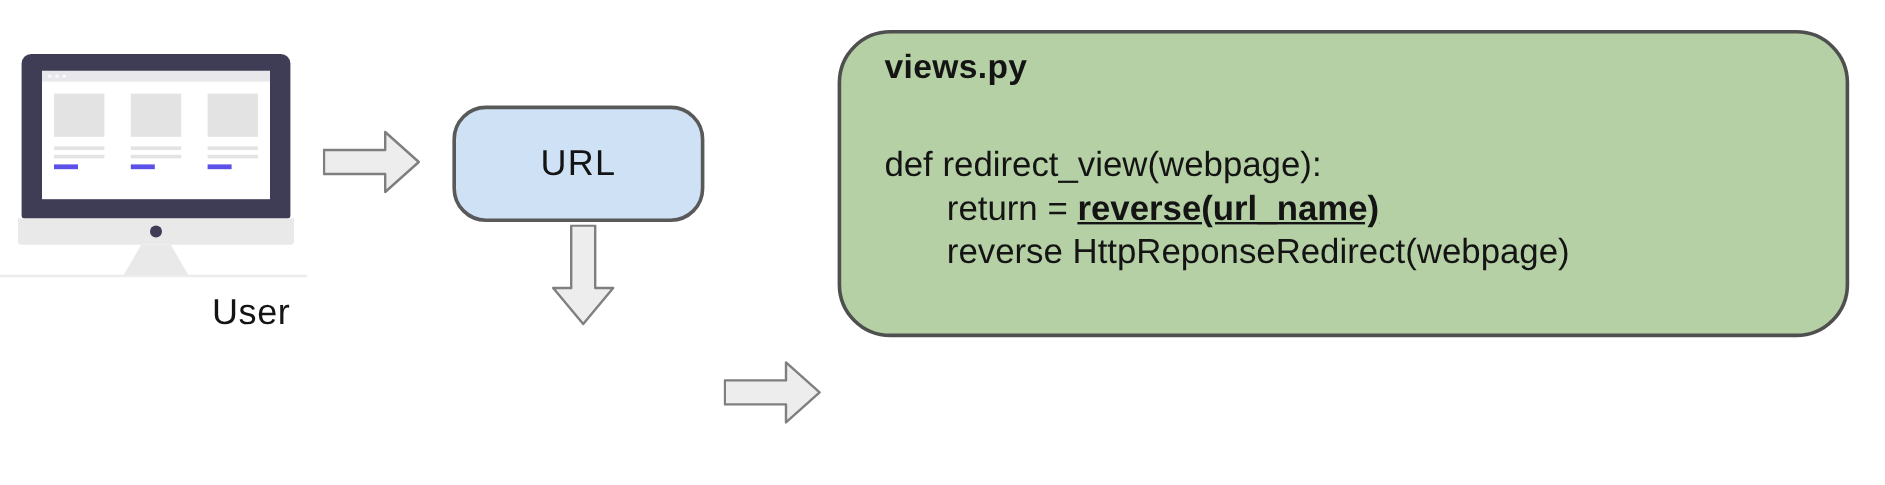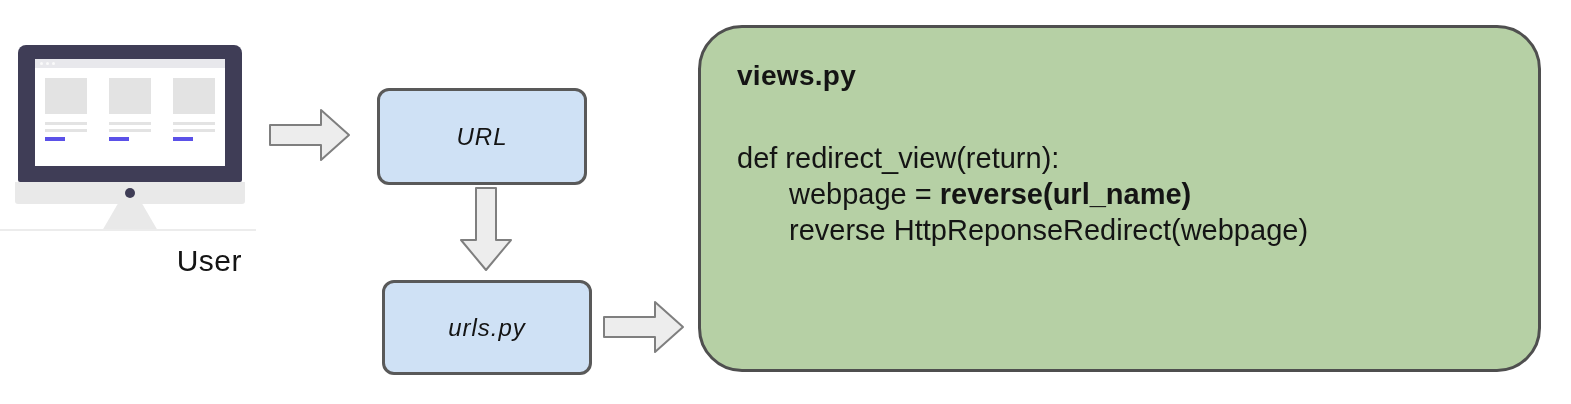--- a/index.html
+++ b/index.html
@@ -70,47 +70,47 @@
   }
   .user-label {
     position: absolute; left: 18px; top: 244px; width: 224px;
     text-align: right; font-size: 30px; letter-spacing: 0.5px;
   }
   
   .flow-box {
     position: absolute;
     background: var(--box-fill);
     border: 3px solid var(--box-border);
-    border-radius: 12px;
+    border-radius: 28px;
     display: flex; align-items: center; justify-content: center;
-    font-size: 24px; letter-spacing: 1px; font-style: italic;
+    font-size: 30px; letter-spacing: 1px;
   }
   .box-url  { left: 377px; top: 88px;  width: 210px; height: 97px; }
   .box-urls { left: 382px; top: 280px; width: 210px; height: 95px; }
   
   .block-arrow { position: absolute; }
   .block-arrow polygon {
     fill: var(--arrow-fill); stroke: var(--arrow-stroke);
     stroke-width: 2; stroke-linejoin: round;
   }
   .arrow-1 { left: 269px; top: 108px; }
   .arrow-2 { left: 459px; top: 187px; }
   .arrow-3 { left: 603px; top: 300px; }
   
   .code-panel {
-    position: absolute; left: 698px; top: 25px; width: 843px; height: 347px;
+    position: absolute; left: 698px; top: 25px; width: 843px; height: 256px;
     background: var(--panel-fill);
     border: 3px solid var(--panel-border);
     border-radius: 44px;
-    padding: 32px 36px;
+    padding: 12px 36px;
   }
   .panel-title { font-size: 28px; font-weight: bold; letter-spacing: 0.3px; }
   .code-block { margin-top: 48px; font-size: 29px; line-height: 36px; }
   .code-line.indented { padding-left: 52px; }
-  .code-bold { font-weight: bold; }
+  .code-bold { font-weight: bold; text-decoration: underline; }
 </style>
 </head>
 <body>
 
 <div class="canvas">
 
   <div class="monitor">
     <div class="monitor-bezel"></div>
     <div class="monitor-screen">
       <div class="screen-header">
@@ -152,30 +152,27 @@
   </svg>
 
   <div class="flow-box box-url">
     <span>URL</span>
   </div>
 
   <svg class="block-arrow arrow-2" width="54" height="85" viewBox="0 0 54 85">
     <polygon points="17,1 37,1 37,53 52,53 27,83 2,53 17,53"></polygon>
   </svg>
 
-  <div class="flow-box box-urls">
-    <span>urls.py</span>
-  </div>
 
   <svg class="block-arrow arrow-3" width="82" height="54" viewBox="0 0 82 54">
     <polygon points="1,17 52,17 52,2 80,27 52,52 52,37 1,37"></polygon>
   </svg>
 
   <div class="code-panel">
     <div class="panel-title">views.py</div>
     <div class="code-block">
-      <div class="code-line">def redirect_view(return):</div>
-      <div class="code-line indented"><span>webpage = </span><span class="code-bold">reverse(url_name)</span></div>
+      <div class="code-line">def redirect_view(webpage):</div>
+      <div class="code-line indented"><span>return = </span><span class="code-bold">reverse(url_name)</span></div>
       <div class="code-line indented">reverse HttpReponseRedirect(webpage)</div>
     </div>
   </div>
 
 </div>
 
 </body></html>

